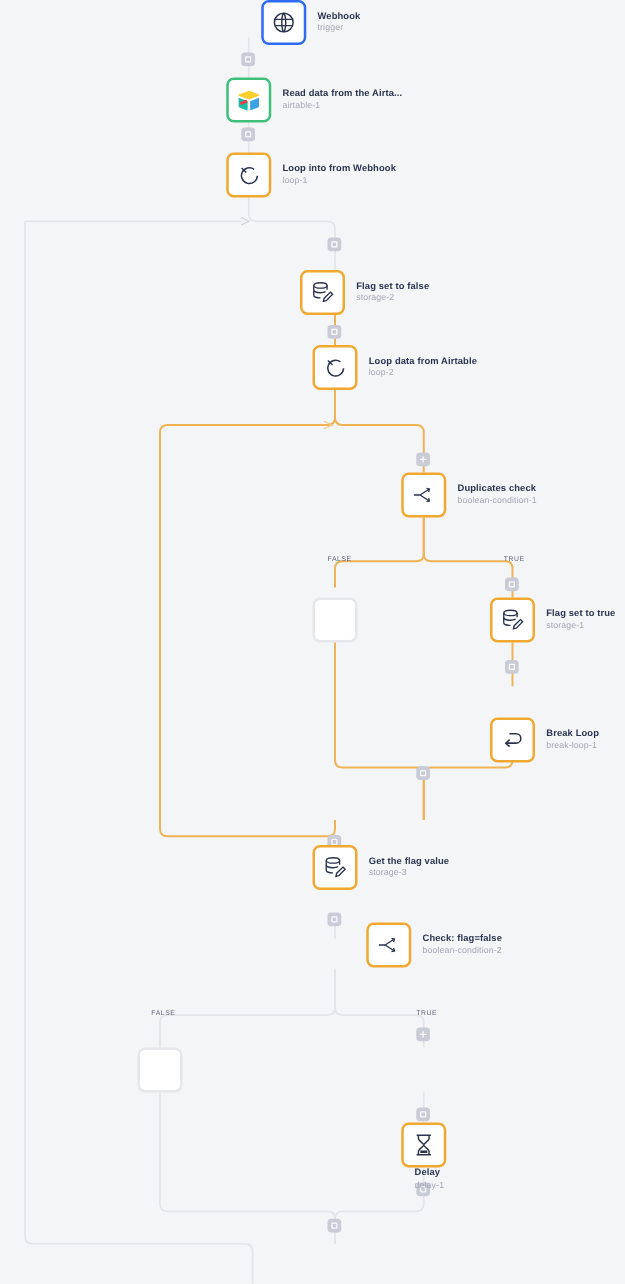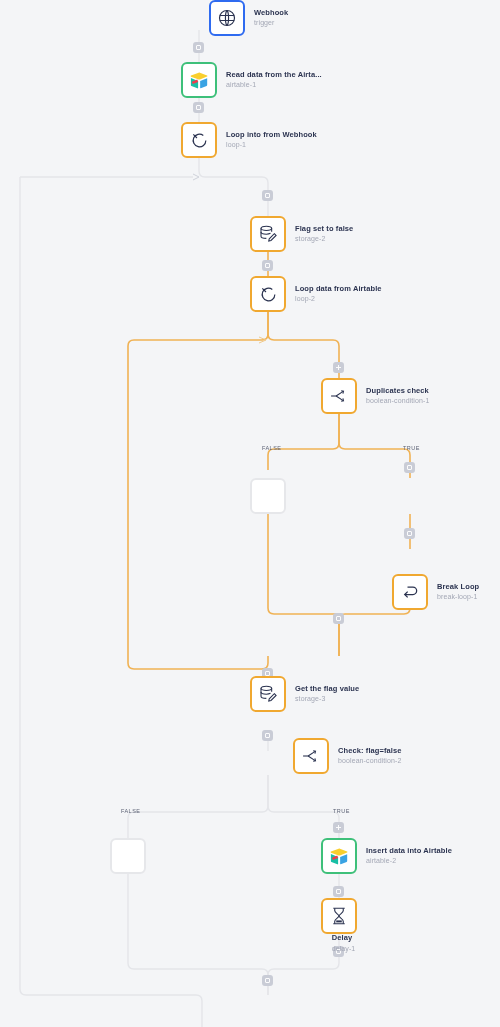--- a/index.html
+++ b/index.html
@@ -176,21 +176,21 @@
           <path d="M4.2 4.2l4.6 4.6"></path>
         </svg>
       </span>
     </div>
     <div class="node-text">
       <div class="node-title">Loop into from Webhook</div>
       <div class="node-sub">loop-1</div>
     </div>
   </div>
 
-  <div class="node" style="left:250px;top:216px;justify-content:flex-end;">
+  <div class="node" style="left:240px;top:216px;justify-content:flex-end;">
     <div class="node-box orange">
       <span>
         <svg class="icn" width="20" height="20" viewBox="0 0 24 24" fill="none" stroke="#2b3350" stroke-width="1.3">
           <ellipse cx="10" cy="5.2" rx="6.4" ry="2.6"></ellipse>
           <path d="M3.6 5.2v9.4c0 1.4 2.9 2.6 6.4 2.6"></path>
           <path d="M16.4 5.2v4.2"></path>
           <path d="M3.6 9.6c0 1.4 2.9 2.6 6.4 2.6 2 0 3.8-.4 5-1"></path>
           <path d="M19.6 11.6l2.1 2.1-6.1 6.1-2.7.6.6-2.7 6.1-6.1z"></path>
         </svg>
       </span>
@@ -231,49 +231,66 @@
     <div class="node-text">
       <div class="node-title">Duplicates check</div>
       <div class="node-sub">boolean-condition-1</div>
     </div>
   </div>
 
   <div class="node" style="left:250px;top:478px;">
     <div class="node-box placeholder"></div>
   </div>
 
-
-  <div class="node" style="left:392px;top:574px;">
-    <div class="node-box orange">
-      <span>
-        <svg class="icn" width="20" height="20" viewBox="0 0 24 24" fill="none" stroke="#2b3350" stroke-width="1.5">
-          <path d="M6 15h9.5a4.5 4.5 0 0 0 0-9H9"></path>
-          <path d="M9.2 11.6L5.6 15l3.6 3.4"></path>
-        </svg>
-      </span>
-    </div>
-    <div class="node-text">
-      <div class="node-title">Break Loop</div>
-      <div class="node-sub">break-loop-1</div>
-    </div>
-  </div>
-
-  <div class="node" style="left:250px;top:676px;">
+  <div class="node" style="left:392px;top:478px;">
     <div class="node-box orange">
       <span>
         <svg class="icn" width="20" height="20" viewBox="0 0 24 24" fill="none" stroke="#2b3350" stroke-width="1.3">
           <ellipse cx="10" cy="5.2" rx="6.4" ry="2.6"></ellipse>
           <path d="M3.6 5.2v9.4c0 1.4 2.9 2.6 6.4 2.6"></path>
           <path d="M16.4 5.2v4.2"></path>
           <path d="M3.6 9.6c0 1.4 2.9 2.6 6.4 2.6 2 0 3.8-.4 5-1"></path>
           <path d="M19.6 11.6l2.1 2.1-6.1 6.1-2.7.6.6-2.7 6.1-6.1z"></path>
         </svg>
       </span>
     </div>
     <div class="node-text">
+      <div class="node-title">Flag set to true</div>
+      <div class="node-sub">storage-1</div>
+    </div>
+  </div>
+
+  <div class="node" style="left:392px;top:574px;">
+    <div class="node-box orange">
+      <span>
+        <svg class="icn" width="20" height="20" viewBox="0 0 24 24" fill="none" stroke="#2b3350" stroke-width="1.5">
+          <path d="M6 15h9.5a4.5 4.5 0 0 0 0-9H9"></path>
+          <path d="M9.2 11.6L5.6 15l3.6 3.4"></path>
+        </svg>
+      </span>
+    </div>
+    <div class="node-text">
+      <div class="node-title">Break Loop</div>
+      <div class="node-sub">break-loop-1</div>
+    </div>
+  </div>
+
+  <div class="node" style="left:250px;top:676px;">
+    <div class="node-box orange">
+      <span>
+        <svg class="icn" width="20" height="20" viewBox="0 0 24 24" fill="none" stroke="#2b3350" stroke-width="1.3">
+          <ellipse cx="10" cy="5.2" rx="6.4" ry="2.6"></ellipse>
+          <path d="M3.6 5.2v9.4c0 1.4 2.9 2.6 6.4 2.6"></path>
+          <path d="M16.4 5.2v4.2"></path>
+          <path d="M3.6 9.6c0 1.4 2.9 2.6 6.4 2.6 2 0 3.8-.4 5-1"></path>
+          <path d="M19.6 11.6l2.1 2.1-6.1 6.1-2.7.6.6-2.7 6.1-6.1z"></path>
+        </svg>
+      </span>
+    </div>
+    <div class="node-text">
       <div class="node-title">Get the flag value</div>
       <div class="node-sub">storage-3</div>
     </div>
   </div>
 
   <div class="node" style="left:250px;top:738px;padding-left:43px;">
     <div class="node-box orange">
       <span>
         <svg class="icn" width="20" height="20" viewBox="0 0 24 24" fill="none" stroke="#2b3350" stroke-width="1.3">
           <path d="M2.5 12h6"></path>
@@ -287,36 +304,20 @@
     <div class="node-text">
       <div class="node-title">Check: flag=false</div>
       <div class="node-sub">boolean-condition-2</div>
     </div>
   </div>
 
   <div class="node" style="left:110px;top:838px;">
     <div class="node-box placeholder"></div>
   </div>
 
-  <div class="node" style="left:321px;top:838px;">
-    <div class="node-box green">
-      <span>
-        <svg class="icn" width="20" height="18" viewBox="0 0 24 22">
-          <path d="M2.2 5.6L11.6 2.1c.5-.2 1-.2 1.5 0l8.8 3.4c.6.2.6 1 0 1.3l-8.8 3.5c-.5.2-1 .2-1.5 0L2.2 6.9c-.6-.3-.6-1 0-1.3z" fill="#f9cf2e"></path>
-          <path d="M13.4 12.2l8.6-3.4v8.4c0 .5-.3.9-.7 1.1l-7.2 2.8c-.4.2-.7-.1-.7-.5v-8.4z" fill="#3aa3e3"></path>
-          <path d="M2.1 8.7l8.8 3.5v8.5c0 .4-.4.7-.8.5l-7.4-3c-.4-.2-.6-.5-.6-.9V8.7z" fill="#18bfa5"></path>
-          <path d="M3.3 13.1l6.6-2.6 1 2.8-6.6 2.6-1-2.8z" fill="#ef3c4d"></path>
-        </svg>
-      </span>
-    </div>
-    <div class="node-text">
-      <div class="node-title">Insert data into Airtable</div>
-      <div class="node-sub">airtable-2</div>
-    </div>
-  </div>
 
   <div class="node" style="left:321px;top:898px;flex-direction:column;">
     <div class="node-box orange">
       <span>
         <svg class="icn" width="18" height="20" viewBox="0 0 22 24" fill="none" stroke="#2b3350" stroke-width="1.4">
           <path d="M4 2.5h14M4 21.5h14"></path>
           <path d="M5.8 2.5v3.2c0 2.4 5.2 4.6 5.2 6.3 0 1.7-5.2 3.9-5.2 6.3v3.2"></path>
           <path d="M16.2 2.5v3.2c0 2.4-5.2 4.6-5.2 6.3 0 1.7 5.2 3.9 5.2 6.3v3.2"></path>
           <path d="M7.6 18.6h6.8" stroke-width="2.4"></path>
         </svg>

